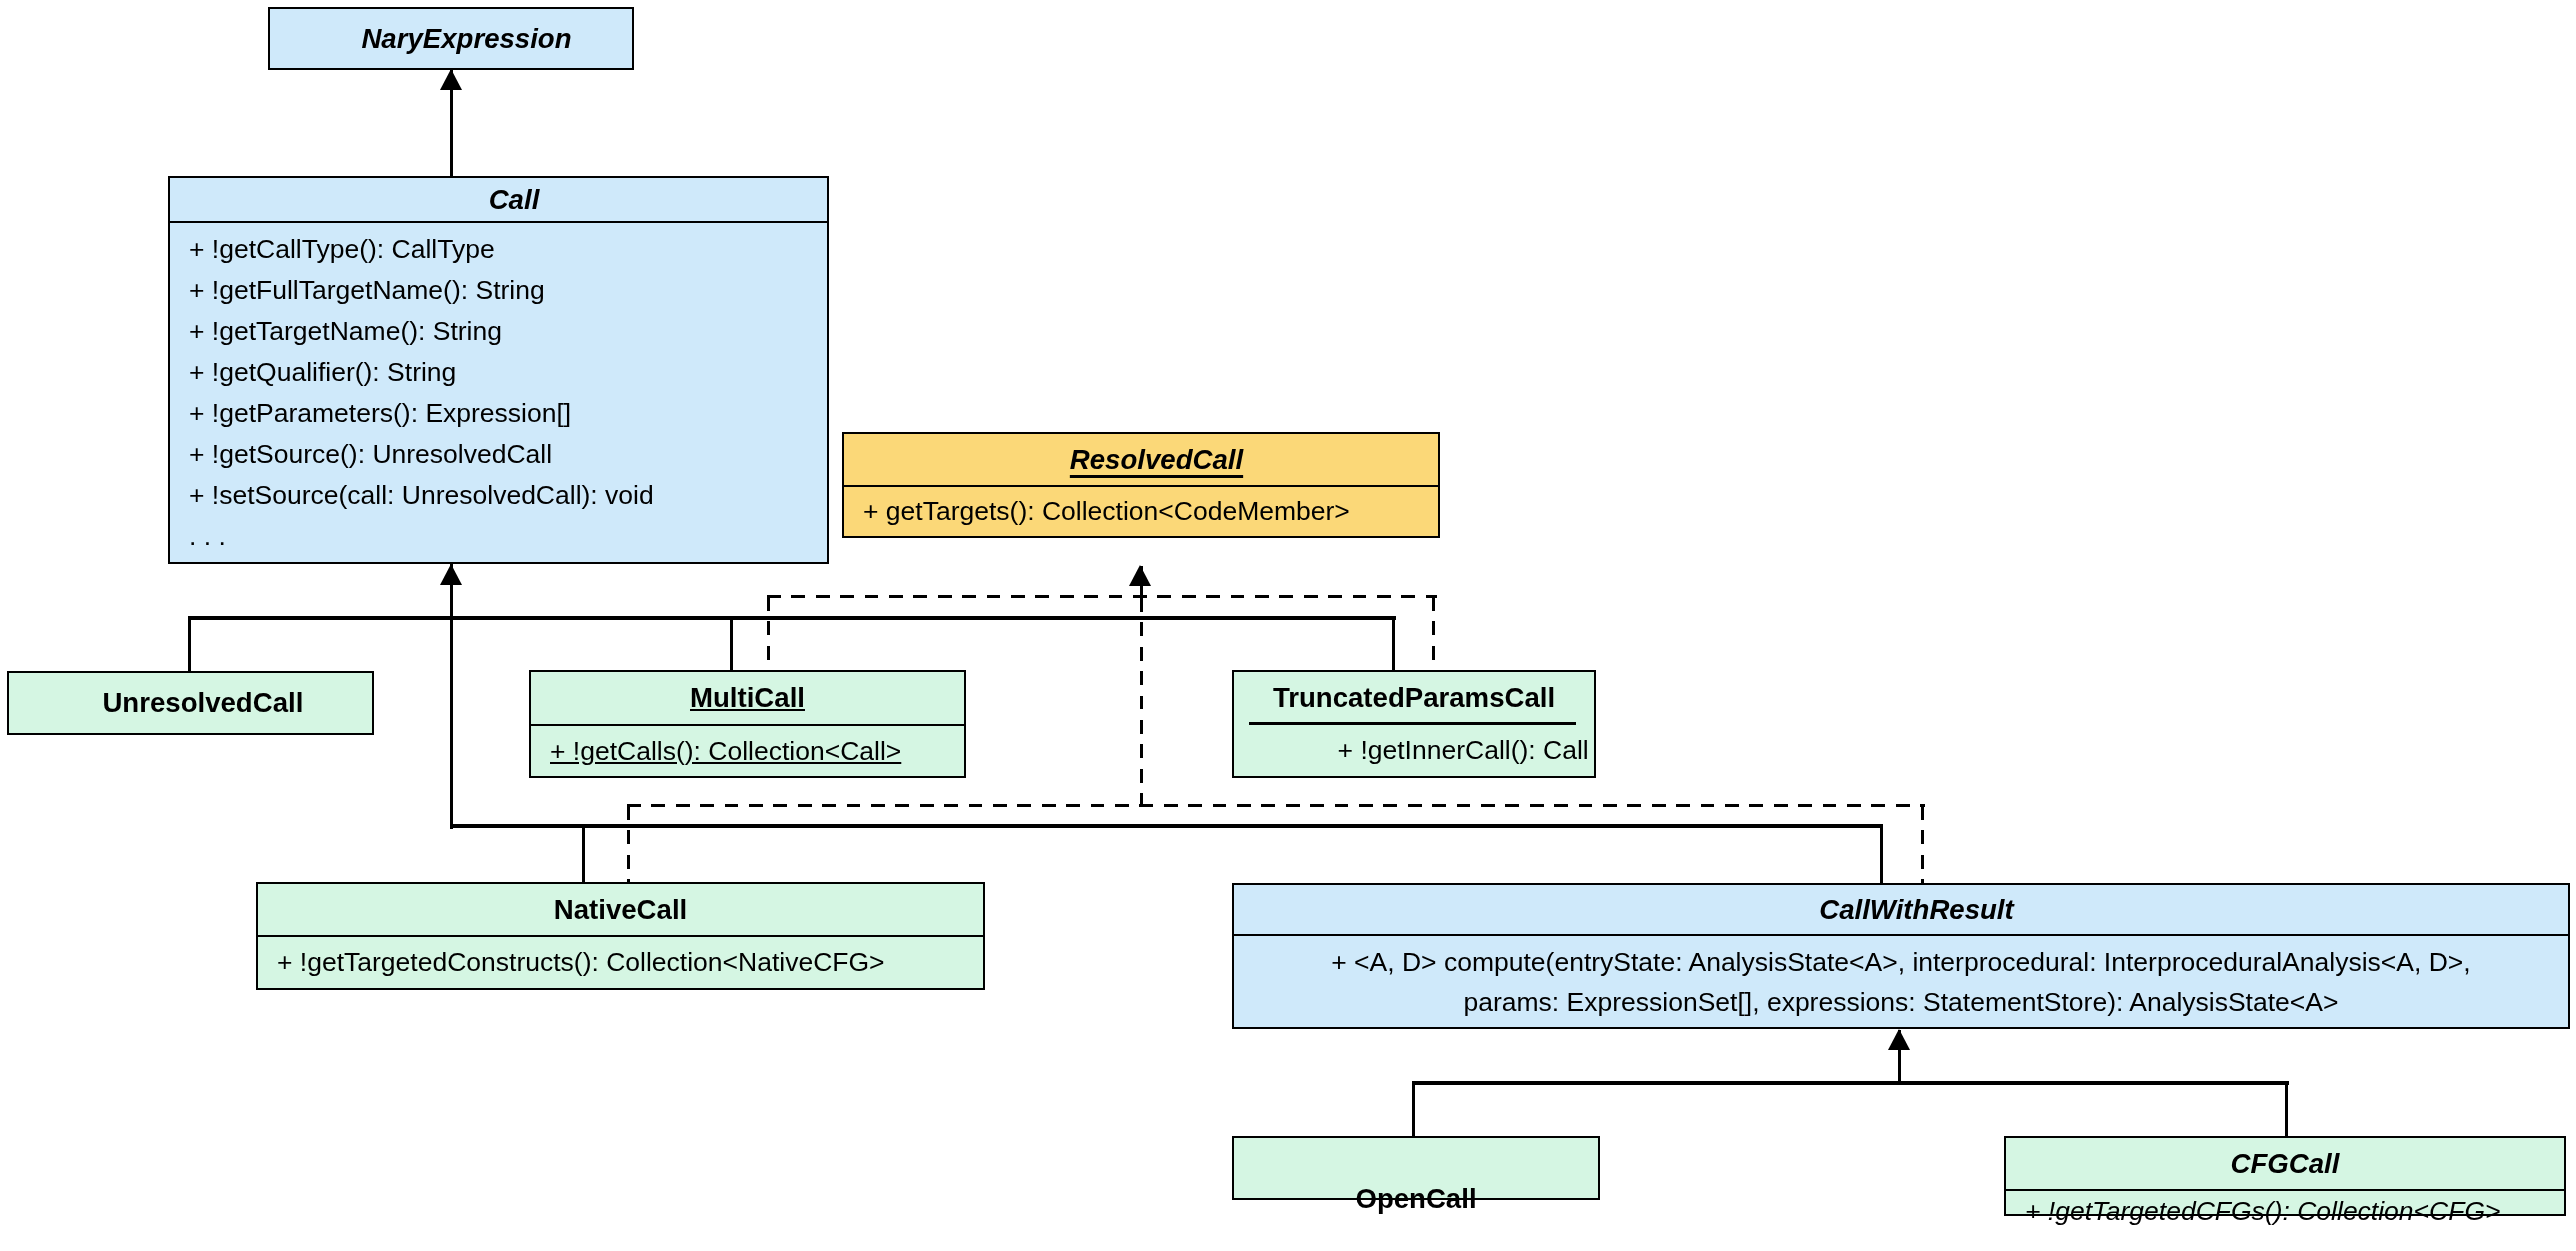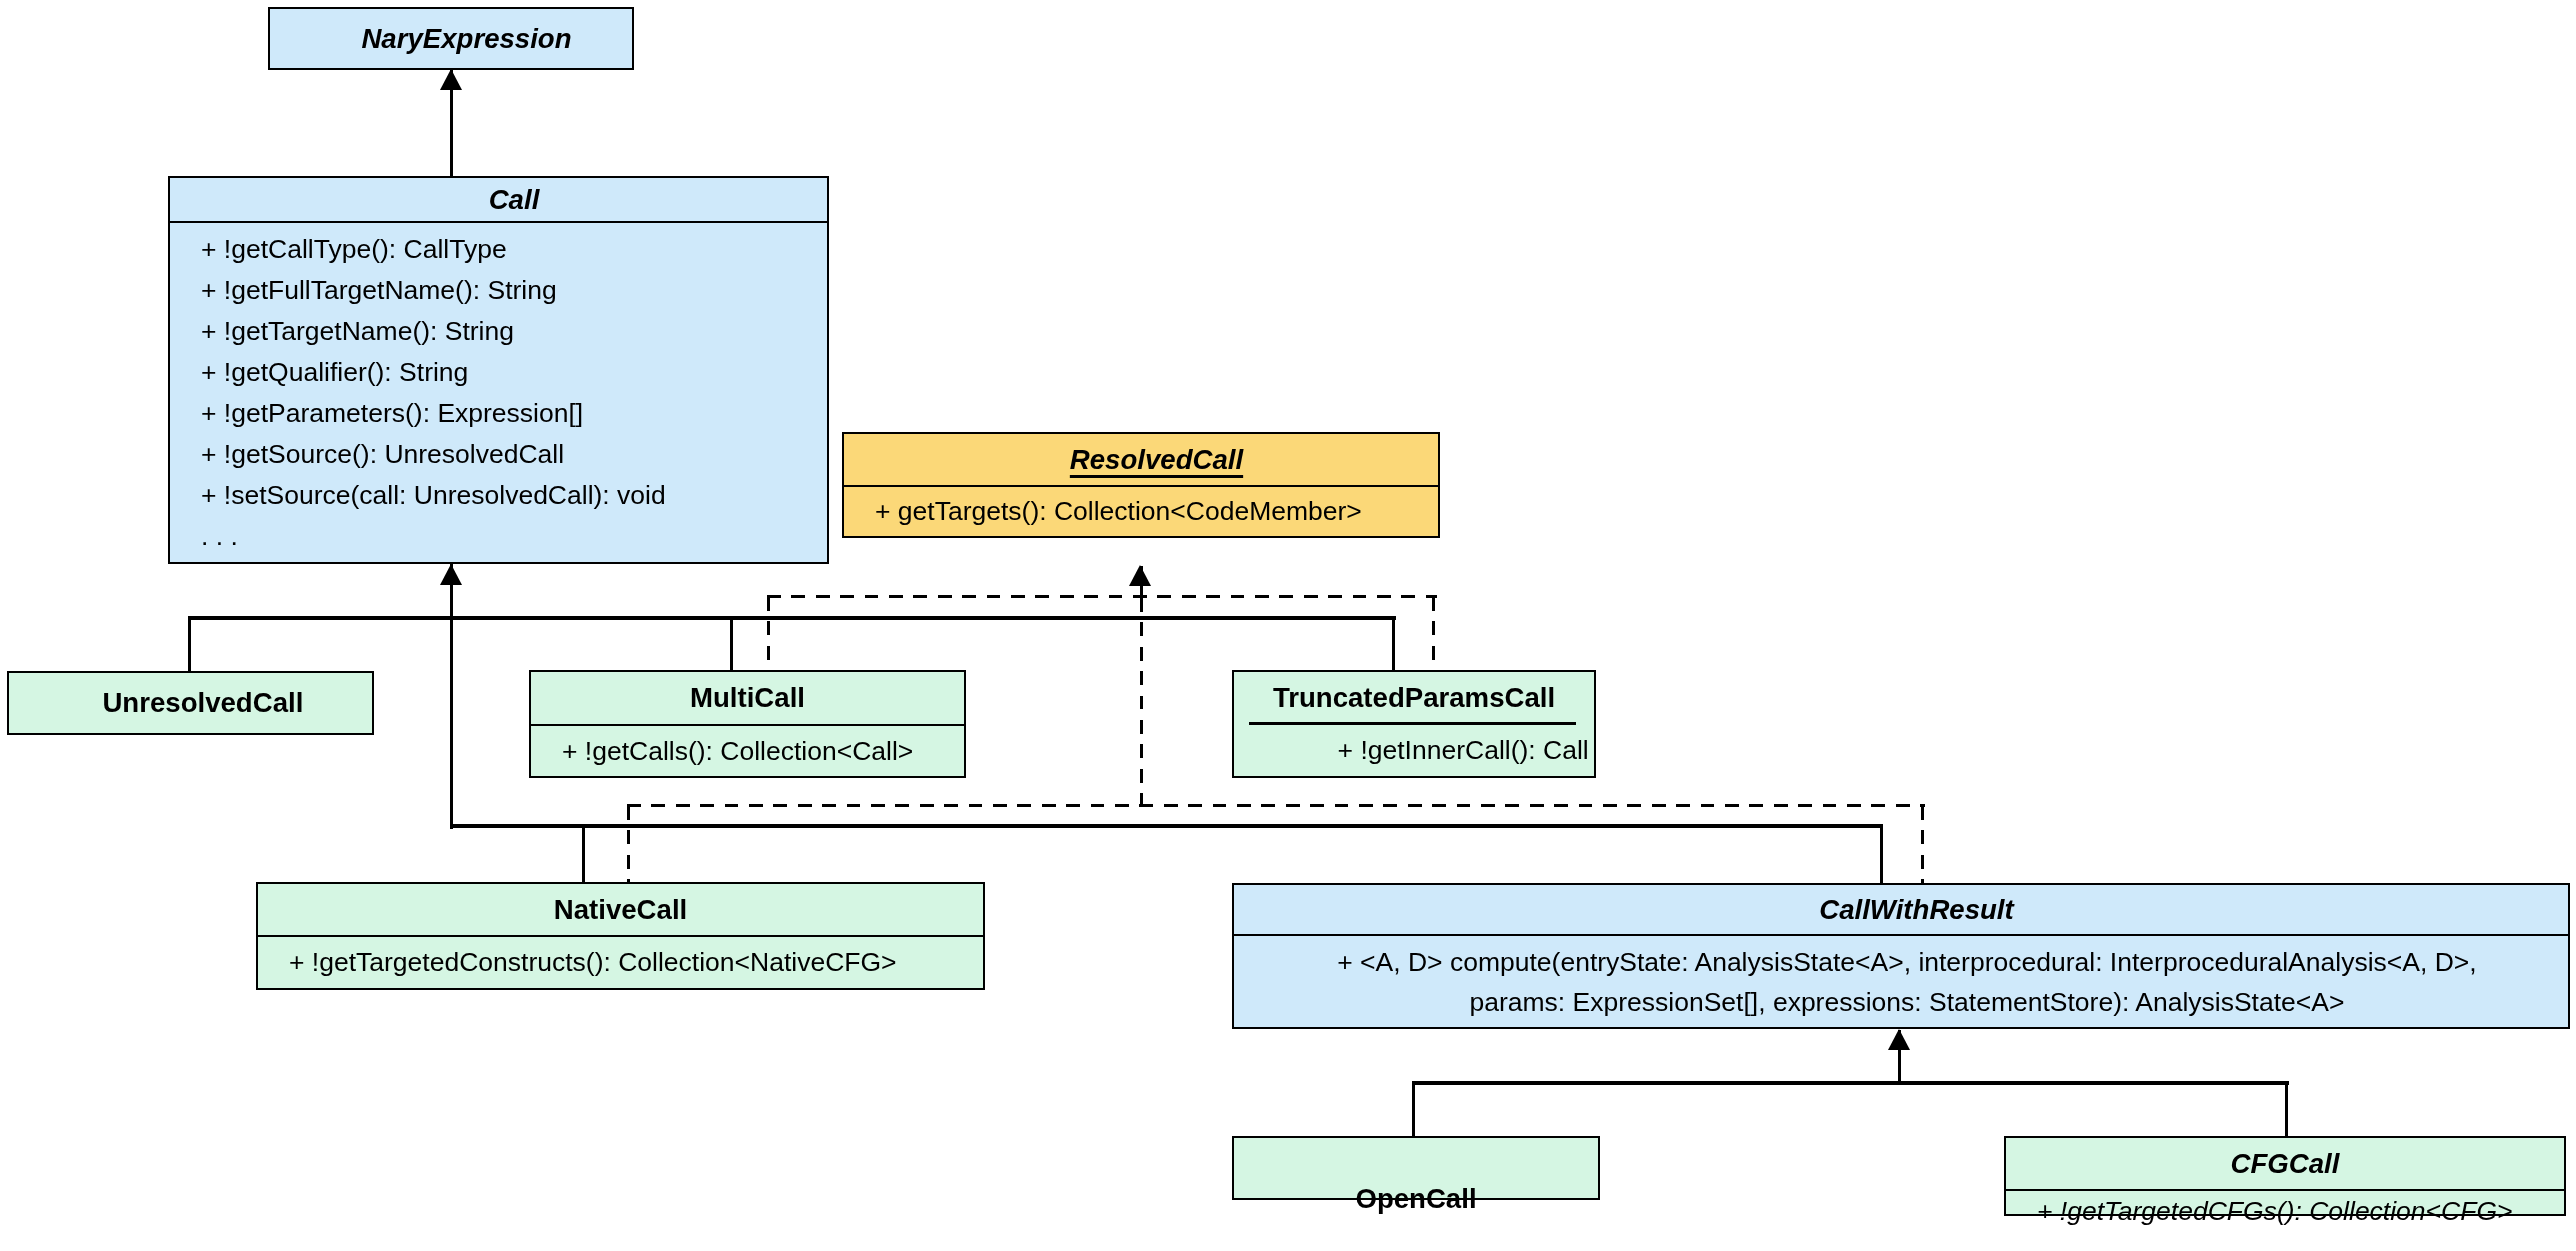--- a/index.html
+++ b/index.html
@@ -33,21 +33,21 @@
   .italic .title{font-style:italic;padding-left:31px;}
   .underline .title span{
     text-decoration:underline;
     text-decoration-thickness:2.7px;
     text-underline-offset:6.4px;
   }
   .methods{
     flex:1;
     border-top:2.7px solid #000;
     display:flex;flex-direction:column;justify-content:center;
-    padding-left:31px;padding-right:5.3px;
+    padding-left:19px;padding-right:5.3px;
     position:relative;
   }
   .inset .methods{
     border-top:2.7px solid transparent;
     text-align:right;
   }
   .inset .methods::before{
     content:"";position:absolute;left:15px;right:18px;top:-2.7px;height:2.7px;background:#000;
   }
   .m{
@@ -135,21 +135,21 @@
       <div class="m">+ getTargets(): Collection&lt;CodeMember&gt;</div>
     </div>
   </div>
 
   <div class="box fill-concrete" style="left:7.4px;top:671px;width:367px;height:64px;padding-left:24px;">
     <div class="title" style="flex:1;">
       <span>UnresolvedCall</span>
     </div>
   </div>
 
-  <div class="box fill-concrete" style="left:529px;top:670px;width:437px;height:108px;">
+  <div class="box fill-concrete" style="left:529px;top:670px;width:437px;height:108px;text-decoration:underline;">
     <div class="title" style="height:52px;">
       <span>MultiCall</span>
     </div>
     <div class="methods">
       <div class="m">+ !getCalls(): Collection&lt;Call&gt;</div>
     </div>
   </div>
 
   <div class="box fill-concrete inset" style="left:1232px;top:670px;width:364px;height:108px;">
     <div class="title" style="height:51px;">

